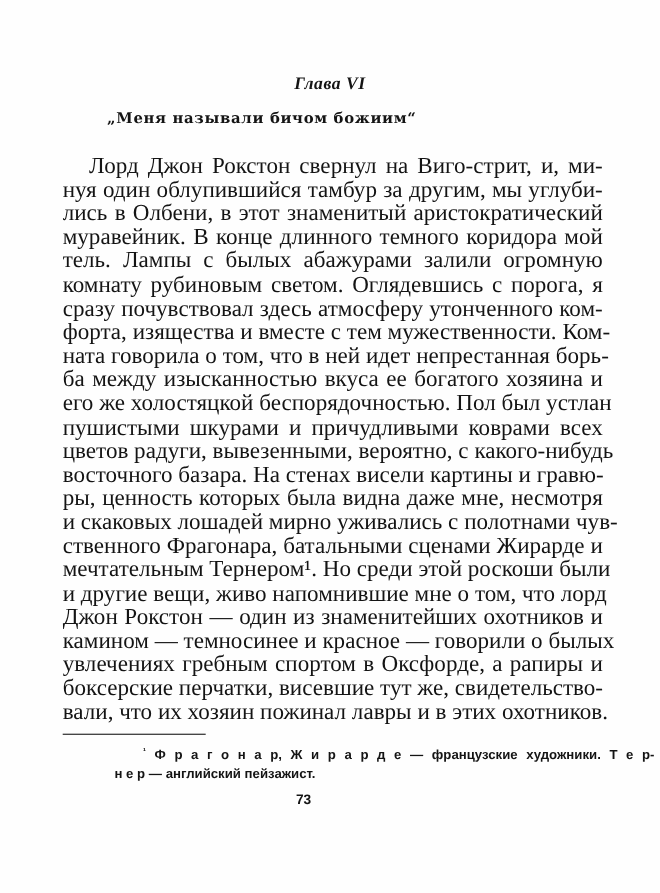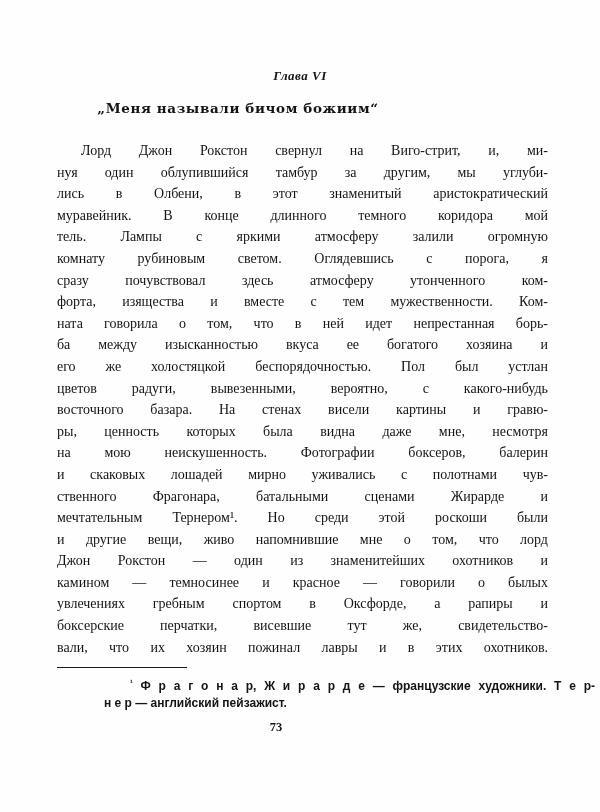--- a/index.html
+++ b/index.html
@@ -1,74 +1,74 @@
 <!DOCTYPE html>
 <html><head>
 <meta charset="utf-8">
 <style>
   html, body { margin: 0; padding: 0; background: #ffffff; }
   body { width: 600px; height: 812px; position: relative; overflow: hidden; color: #141414; }
   .page { position: absolute; left: 0; top: 0; width: 600px; height: 812px; background: #fefefe; }
   .chapter-label {
     position: absolute; top: 68px; left: 0; width: 600px; text-align: center;
     font-family: "Liberation Serif", serif; font-style: italic; font-weight: bold;
-    font-size: 13px; letter-spacing: 0.5px;
+    font-size: 16px; letter-spacing: 0.5px;
   }
   .chapter-title {
     position: absolute; top: 100px; left: 0; width: 476px; text-align: center;
     font-family: "DejaVu Serif", serif; font-weight: bold; font-size: 13.5px;
     letter-spacing: 0.6px;
   }
   .body-text {
     position: absolute; top: 140px; left: 57px; width: 491px;
-    font-family: "Liberation Serif", serif; font-size: 14px; line-height: 21.6px;
+    font-family: "Liberation Serif", serif; font-size: 21px; line-height: 21.6px;
   }
   .line { display: block; white-space: nowrap; text-align: justify; text-align-last: justify; height: 21.6px; }
   .line.last { text-align-last: justify; }
   .line.indent { padding-left: 24px; }
   .footnote-rule {
     position: absolute; top: 667px; left: 57px; width: 130px; height: 0;
     border-top: 1.5px solid #1a1a1a;
   }
   .footnote {
     position: absolute; top: 674px; left: 57px; width: 491px;
     font-family: "Liberation Sans", sans-serif; font-weight: bold;
     font-size: 12px; line-height: 17px; margin-left: 47px;
   }
   .footnote .fline { display: block; white-space: nowrap; }
   .footnote .fline.first { padding-left: 26px; text-align: justify; text-align-last: justify; }
   .sup { font-size: 8px; vertical-align: super; }
   .page-number {
     position: absolute; top: 720px; left: 0; width: 552px; text-align: center;
-    font-family: Liberation Serif, serif; font-weight: bold; font-size: 12.5px;
+    font-family: Liberation Sans, sans-serif; font-weight: bold; font-size: 12.5px;
   }
 </style>
 </head>
 <body>
 
 <div class="page">
   <div class="chapter-label">Глава VI</div>
   <div class="chapter-title">„Меня называли бичом божиим“</div>
 
   <div class="body-text">
     <span class="line indent">Лорд Джон Рокстон свернул на Виго-стрит, и, ми-</span>
     <span class="line">нуя один облупившийся тамбур за другим, мы углуби-</span>
     <span class="line">лись в Олбени, в этот знаменитый аристократический</span>
     <span class="line">муравейник. В конце длинного темного коридора мой</span>
-    <span class="line">тель. Лампы с яркими атмосферу залили огромную</span>
+    <span class="line">тель. Лампы с былых абажурами залили огромную</span>
     <span class="line">комнату рубиновым светом. Оглядевшись с порога, я</span>
     <span class="line">сразу почувствовал здесь атмосферу утонченного ком-</span>
     <span class="line">форта, изящества и вместе с тем мужественности. Ком-</span>
     <span class="line">ната говорила о том, что в ней идет непрестанная борь-</span>
     <span class="line">ба между изысканностью вкуса ее богатого хозяина и</span>
     <span class="line">его же холостяцкой беспорядочностью. Пол был устлан</span>
+    <span class="line">пушистыми шкурами и причудливыми коврами всех</span>
     <span class="line">цветов радуги, вывезенными, вероятно, с какого-нибудь</span>
     <span class="line">восточного базара. На стенах висели картины и гравю-</span>
     <span class="line">ры, ценность которых была видна даже мне, несмотря</span>
-    <span class="line">на мою неискушенность. Фотографии боксеров, балерин</span>
     <span class="line">и скаковых лошадей мирно уживались с полотнами чув-</span>
     <span class="line">ственного Фрагонара, батальными сценами Жирарде и</span>
     <span class="line">мечтательным Тернером¹. Но среди этой роскоши были</span>
     <span class="line">и другие вещи, живо напомнившие мне о том, что лорд</span>
     <span class="line">Джон Рокстон — один из знаменитейших охотников и</span>
     <span class="line">камином — темносинее и красное — говорили о былых</span>
     <span class="line">увлечениях гребным спортом в Оксфорде, а рапиры и</span>
     <span class="line">боксерские перчатки, висевшие тут же, свидетельство-</span>
     <span class="line last">вали, что их хозяин пожинал лавры и в этих охотников.</span>
   </div>

